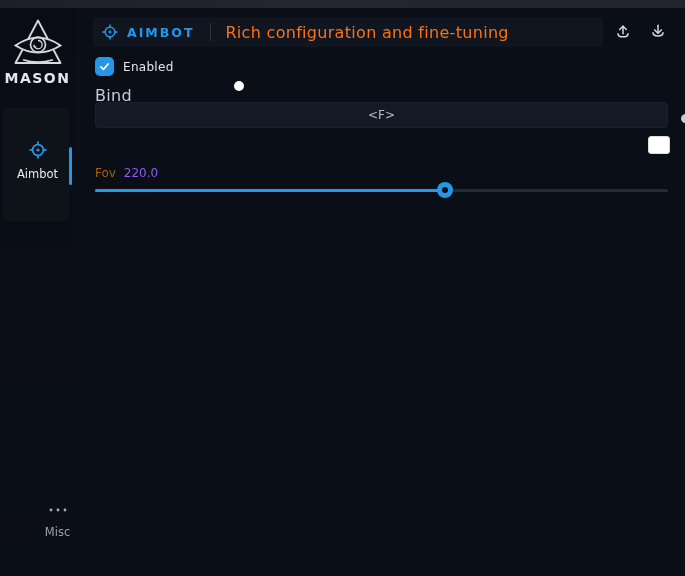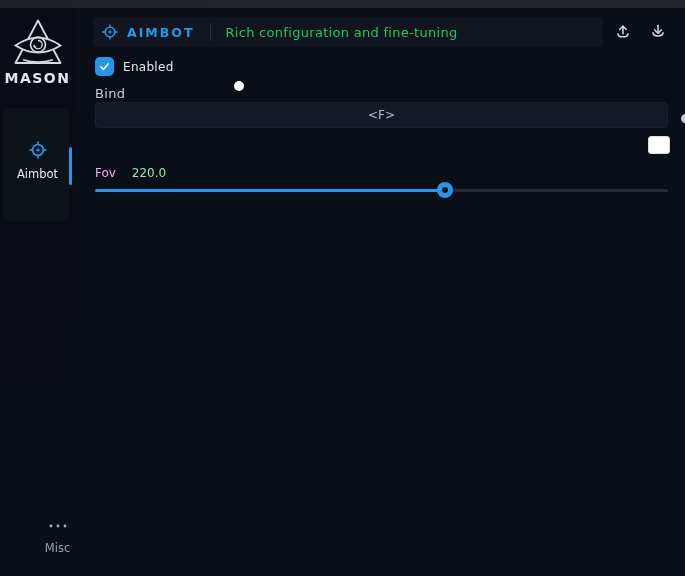--- a/index.html
+++ b/index.html
@@ -35,54 +35,54 @@
 
   
   .main { position: absolute; left: 75px; top: 8px; width: 610px; height: 568px; }
 
   .header-bar { position: absolute; left: 18px; top: 9px; width: 510px; height: 30px;
     background: #10151f; border-radius: 3px; display: flex; align-items: center; }
   .header-bar .hdr-icon { margin-left: 9px; display: flex; }
   .hdr-title { margin-left: 9px; color: #2596e8; font-size: 12.5px; font-weight: bold;
     letter-spacing: 2px; }
   .hdr-sep { width: 1px; height: 18px; background: #29303d; margin: 0 14px 0 16px; }
-  .hdr-subtitle { color: #22c55e; font-size: 13px; letter-spacing: 0.3px; }
+  .hdr-subtitle { color: #f97316; font-size: 16px; letter-spacing: 0.3px; }
 
   .icon-btn { position: absolute; top: 11px; width: 26px; height: 26px; border: none;
     background: transparent; display: flex; align-items: center; justify-content: center;
     cursor: pointer; padding: 0; }
   .icon-btn.upload { left: 535px; }
   .icon-btn.download { left: 570px; }
 
   
   .check-row { position: absolute; display: flex; align-items: center; }
   .checkbox { width: 19px; height: 19px; border-radius: 5px; background: #1a2230;
     display: flex; align-items: center; justify-content: center; cursor: pointer; }
   .checkbox.checked { background: #2596e8; }
   .checkbox svg { display: none; }
   .checkbox.checked svg { display: block; }
   .check-label { margin-left: 9px; font-size: 12px; color: #e3e6ea; letter-spacing: 0.3px; }
 
   .row-enabled { left: 20px; top: 49px; }
   .row-drawfov { left: 20px; top: 128px; }
 
-  .field-label { position: absolute; font-size: 13px; color: #c6ccd4; letter-spacing: 0.3px; }
+  .field-label { position: absolute; font-size: 16px; color: #c6ccd4; letter-spacing: 0.3px; }
   .bind-label { left: 20px; top: 78px; }
 
   .bind-input { position: absolute; left: 20px; top: 94px; width: 573px; height: 26px;
     background: #141925; border: 1px solid #1a2030; border-radius: 4px;
     color: #b6bcc6; font-size: 12px; text-align: center;
     font-family: "DejaVu Sans", "Liberation Sans", sans-serif; }
 
   .color-swatch { position: absolute; left: 573px; top: 128px; width: 22px; height: 18px;
     border-radius: 3px; cursor: pointer; border: 1px solid #d8dade; }
 
   .fov-label-row { position: absolute; left: 20px; top: 158px; font-size: 12px; }
-  .fov-name { color: #f0abfc; }
-  .fov-value { color: #86efac; margin-left: 12px; }
+  .fov-name { color: #a16207; }
+  .fov-value { color: #8b5cf6; margin-left: 4px; }
 
   .slider { position: absolute; left: 20px; top: 174px; width: 573px; height: 16px; cursor: pointer; }
   .slider-track { position: absolute; left: 0; top: 7px; width: 100%; height: 3px;
     background: #262c37; border-radius: 2px; }
   .slider-fill { position: absolute; left: 0; top: 7px; height: 3px;
     background: #2596e8; border-radius: 2px; }
   .slider-handle { position: absolute; top: 0; width: 16px; height: 16px; border-radius: 50%;
     background: #2596e8; display: flex; align-items: center; justify-content: center; }
   .slider-handle::after { content: ""; width: 6px; height: 6px; border-radius: 50%;
     background: #0b0f18; }
@@ -122,21 +122,21 @@
         <line x1="9" y1="14" x2="9" y2="17.5" stroke="#2596e8" stroke-width="1.8"></line>
         <line x1="0.5" y1="9" x2="4" y2="9" stroke="#2596e8" stroke-width="1.8"></line>
         <line x1="14" y1="9" x2="17.5" y2="9" stroke="#2596e8" stroke-width="1.8"></line>
         <circle cx="9" cy="9" r="1.6" fill="#2596e8"></circle>
       </svg>
       <span class="nav-label">Aimbot</span>
     </div>
 
 
 
-    <div class="nav-item" style="top:510px;padding-left:40px;">
+    <div class="nav-item" style="top:494px;padding-left:40px;">
       <svg width="20" height="14" viewBox="0 0 20 14">
         <circle cx="3" cy="7" r="1.4" fill="#aab1bb"></circle>
         <circle cx="10" cy="7" r="1.4" fill="#aab1bb"></circle>
         <circle cx="17" cy="7" r="1.4" fill="#aab1bb"></circle>
       </svg>
       <span class="nav-label">Misc</span>
     </div>
   </div>
 
   <div class="main">

